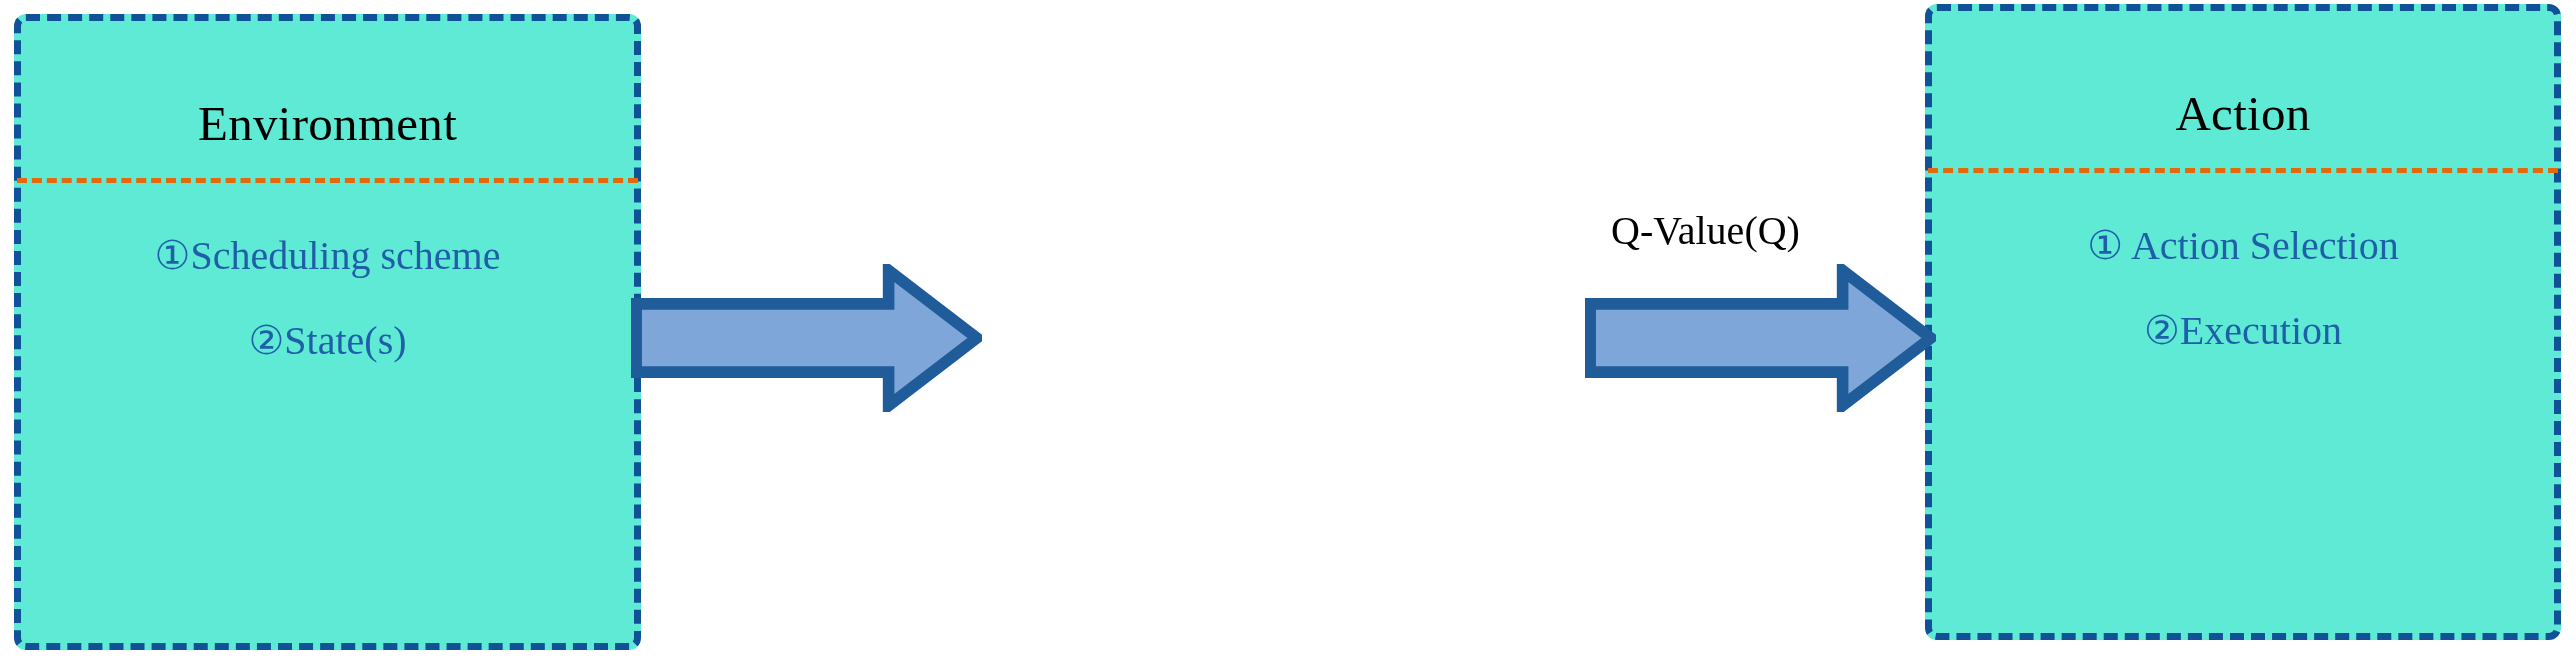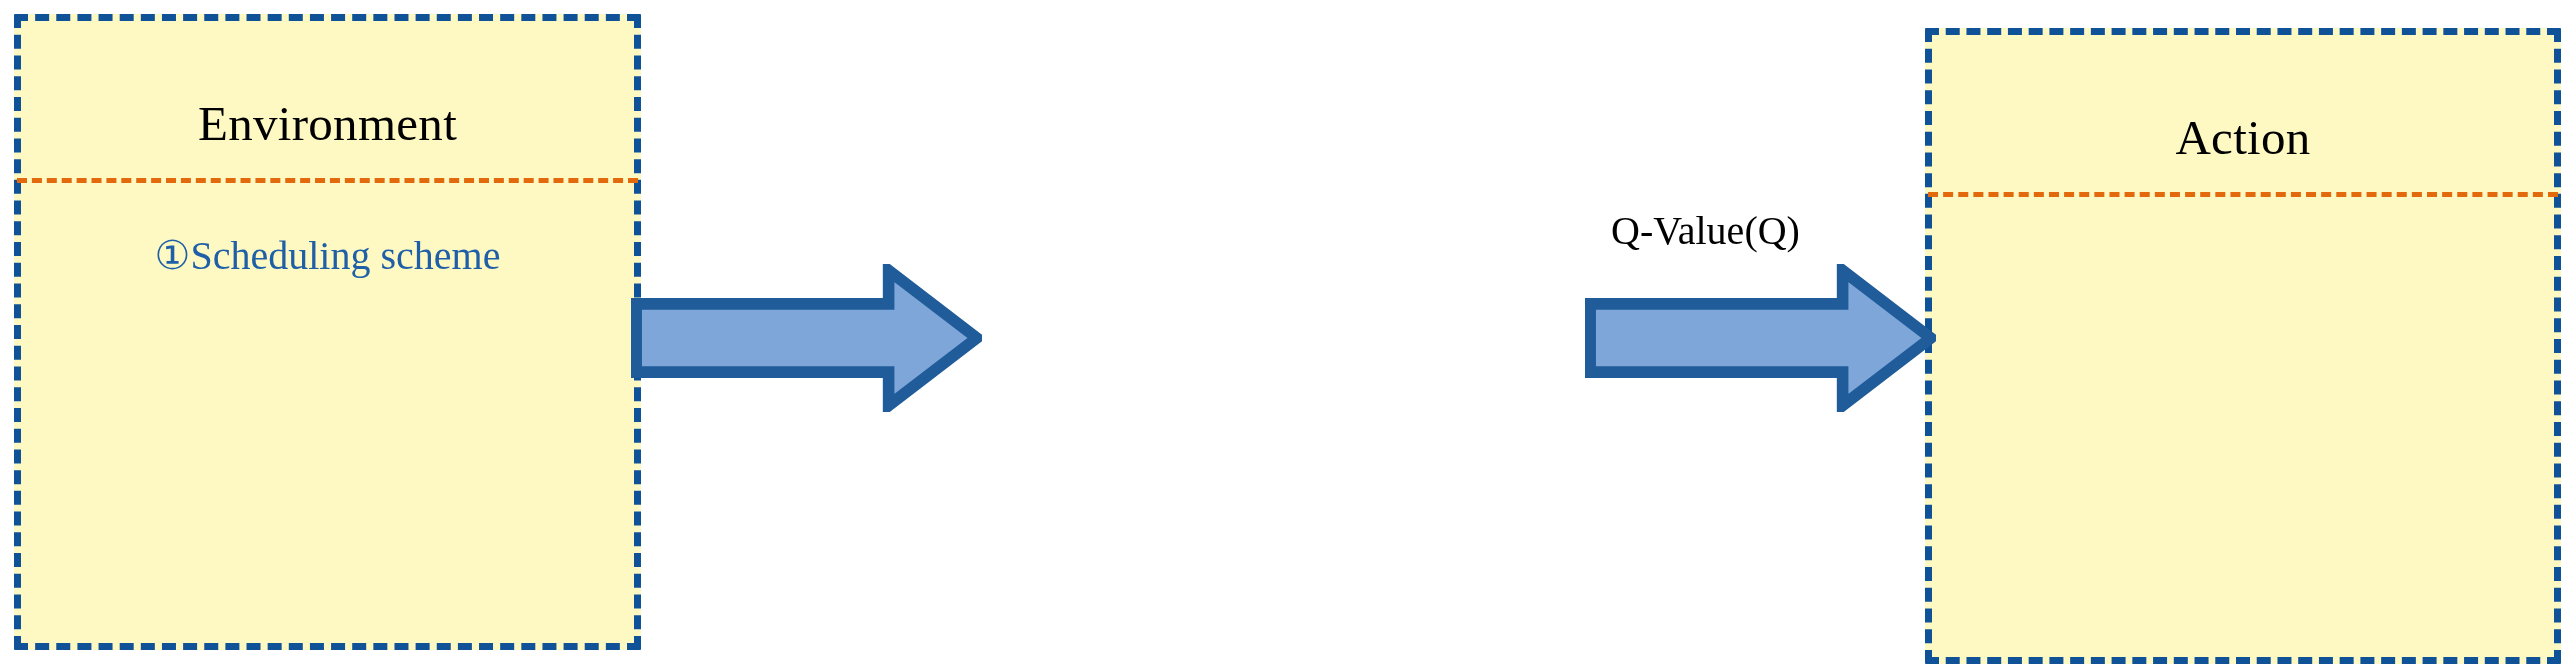--- a/index.html
+++ b/index.html
@@ -19,27 +19,27 @@
     position: absolute;
     left: 0; top: 0;
     width: 2576px;
     height: 665px;
   }
 
   
   .panel {
     position: absolute;
     box-sizing: border-box;
-    background: #fef9c3;
+    background: #5eead4;
     border: 7px dashed #0f5298;
-    border-radius: 1px;
+    border-radius: 12px;
   }
   #panel-environment { left: 14px;   top: 14px; width: 627px;  height: 636px; }
   #panel-agent       { left: 973px; top: 14px; width: 620px;  height: 636px; }
-  #panel-action      { left: 1925px; top: 28px; width: 636px;  height: 636px; }
+  #panel-action      { left: 1925px; top: 4px; width: 636px;  height: 636px; }
 
   .panel-title {
     position: absolute;
     left: 0;
     right: 0;
     text-align: center;
     color: #000000;
     font-size: 49px;
     line-height: 52px;
     letter-spacing: 0.3px;
@@ -92,27 +92,32 @@
 </head>
 <body>
 
 <div id="canvas">
 
   <div class="panel" id="panel-environment">
     <div class="panel-title">Environment</div>
     <div class="panel-divider"></div>
     <div class="panel-body">
       <div class="body-line line-1">①Scheduling scheme</div>
+      <div class="body-line line-2">②State(s)</div>
     </div>
   </div>
 
 
   <div class="panel" id="panel-action">
     <div class="panel-title">Action</div>
     <div class="panel-divider"></div>
+    <div class="panel-body">
+      <div class="body-line line-1">① Action Selection</div>
+      <div class="body-line line-2">②Execution</div>
+    </div>
   </div>
 
   <div class="arrow-group" id="arrow-state">
     <svg viewBox="0 0 545 230" preserveAspectRatio="none">
       <polygon points="8,62 400,62 400,10 537,115 400,220 400,168 8,168" fill="#7fa6d9" stroke="#1f5c99" stroke-width="18" stroke-linejoin="miter"></polygon>
     </svg>
   </div>
 
   <div class="arrow-group" id="arrow-qvalue">
     <svg viewBox="0 0 545 230" preserveAspectRatio="none">

